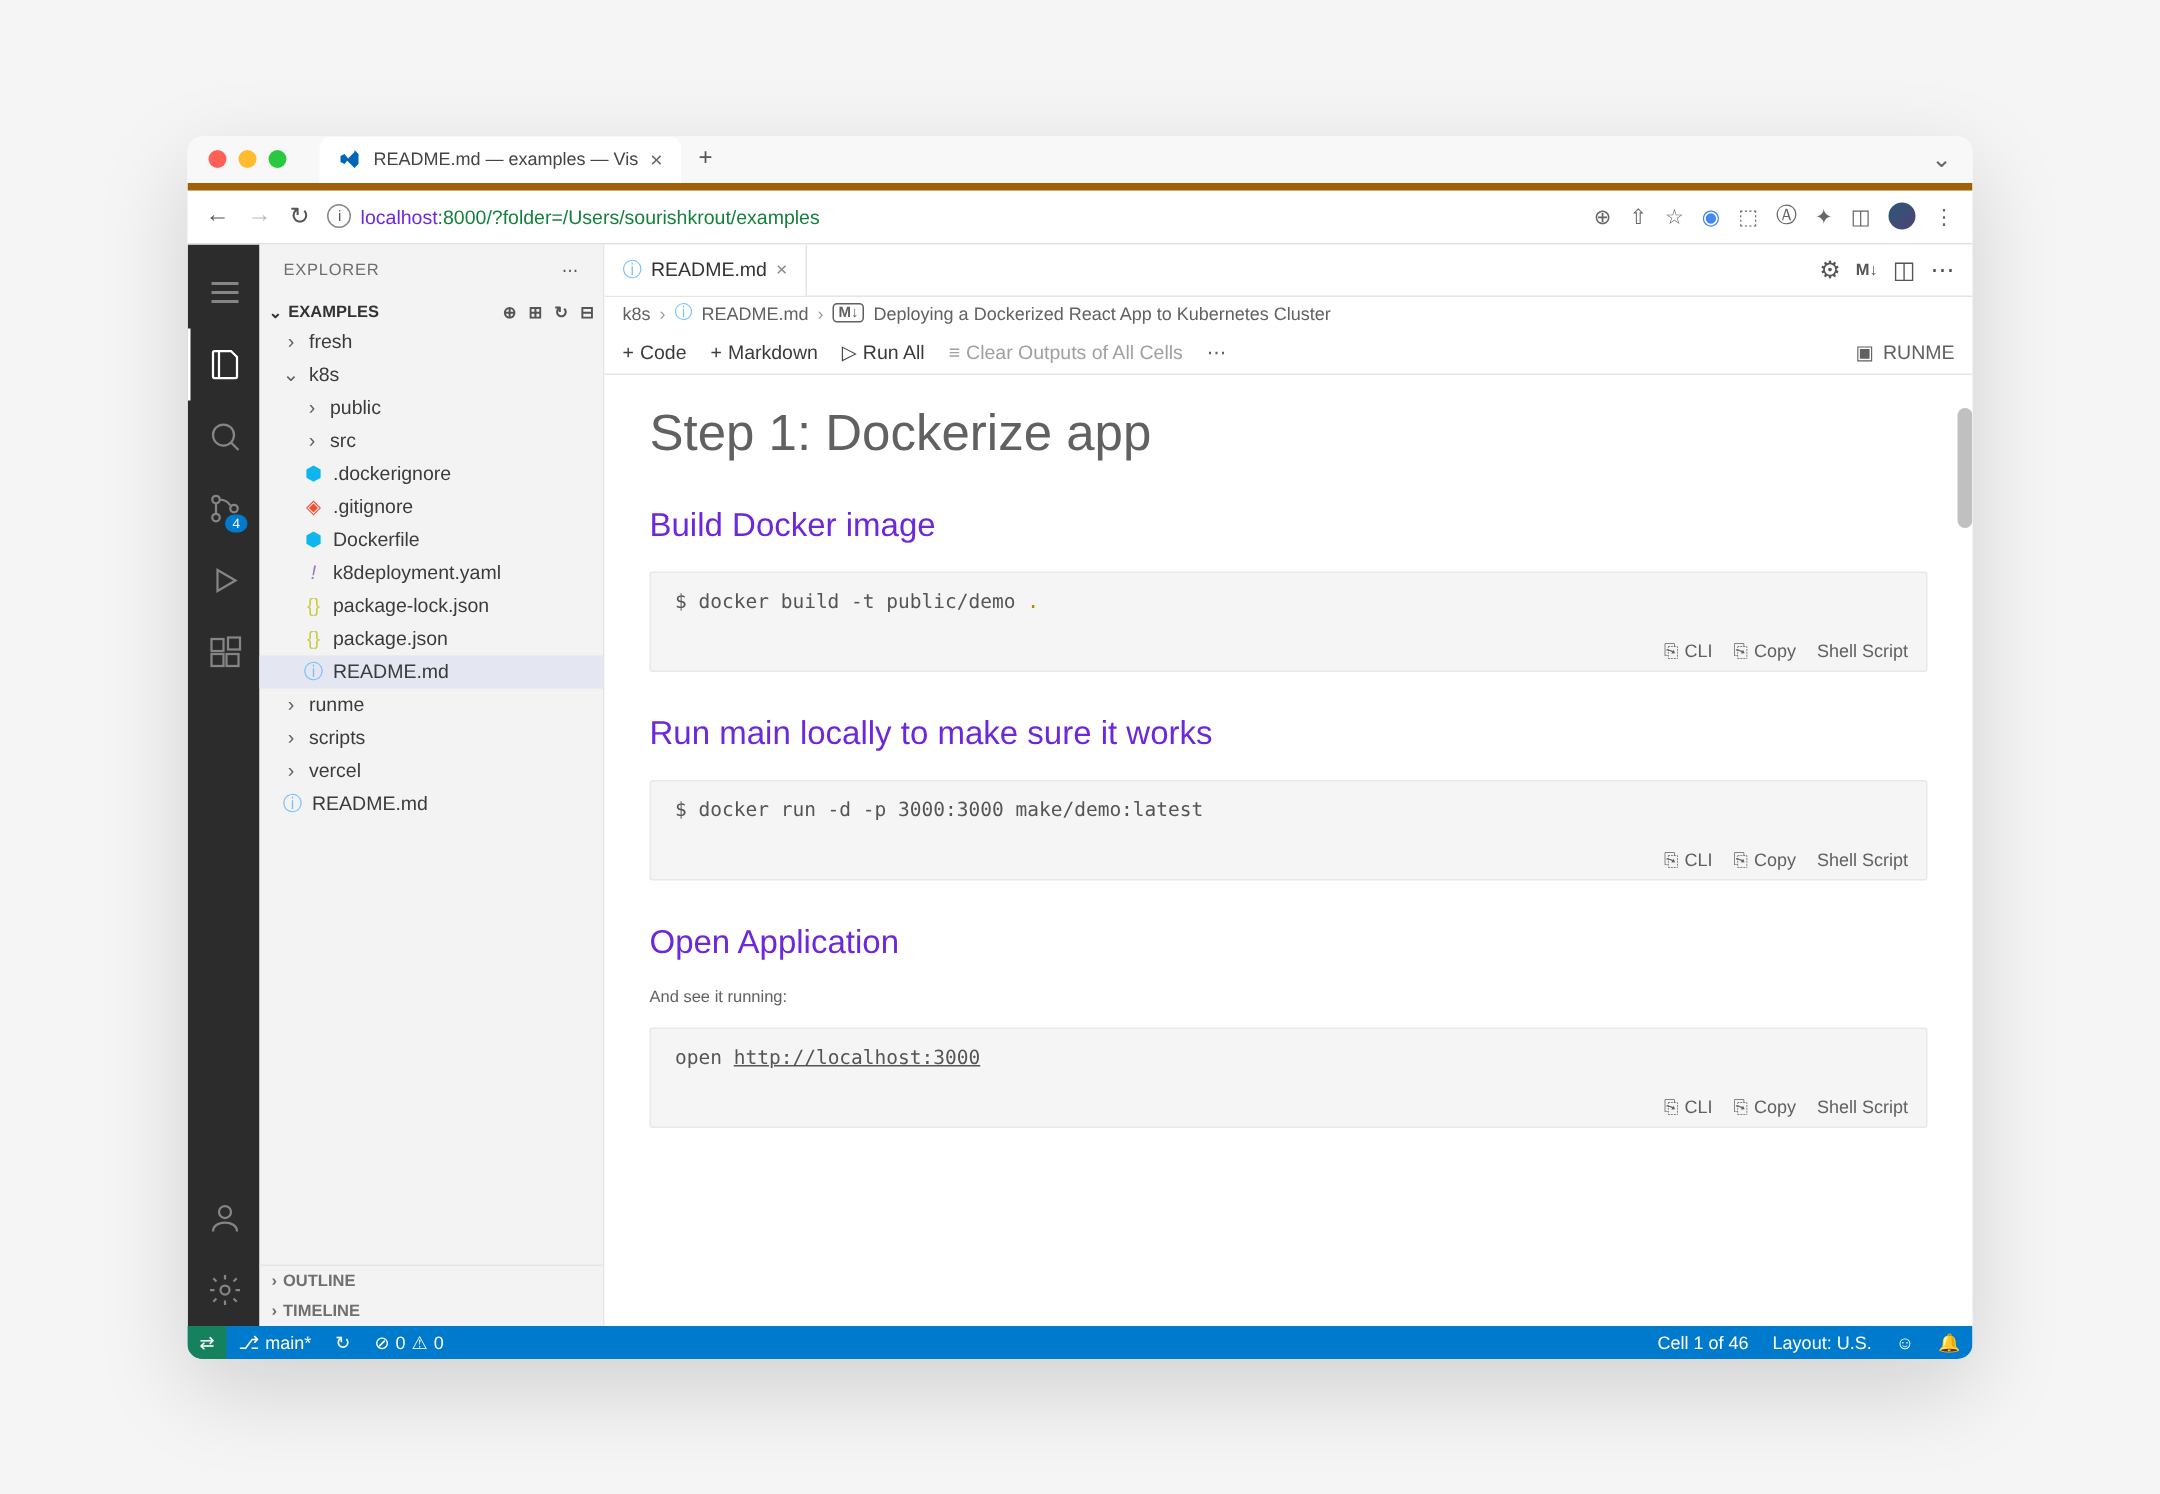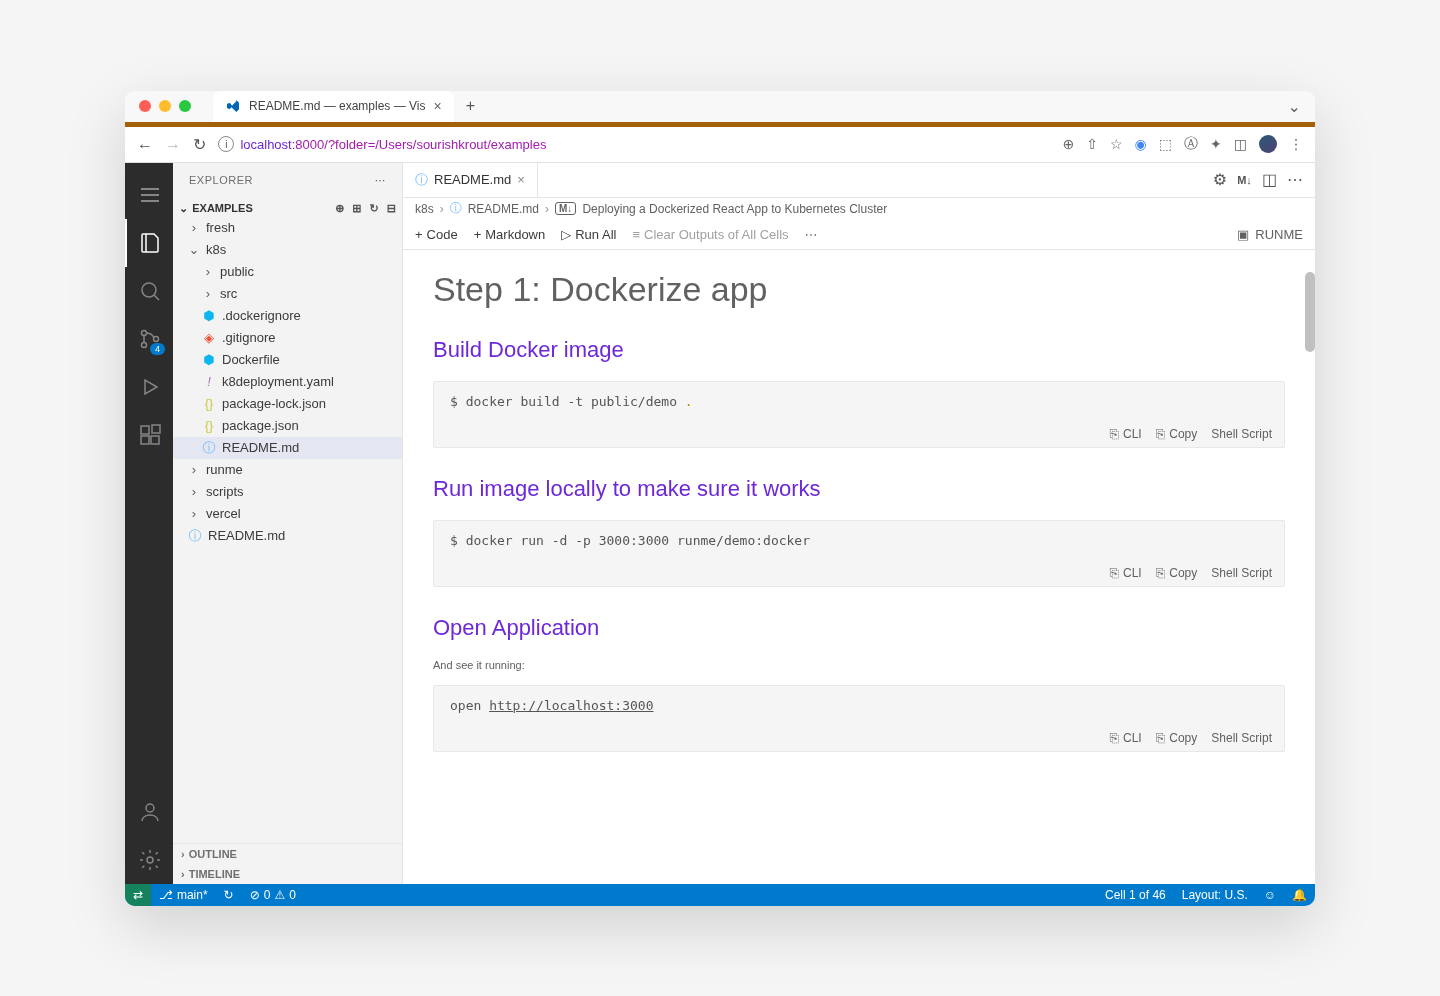--- a/index.html
+++ b/index.html
@@ -15,21 +15,21 @@
 .tab-chrome .close { color: #666; font-size: 14px; cursor: pointer; }
 .chrome-add { margin-left: 12px; color: #555; font-size: 16px; cursor: pointer; }
 .titlebar .chev { margin-left: auto; margin-right: 14px; color: #666; }
 
 .addrbar { height: 36px; display: flex; align-items: center; gap: 12px; padding: 0 12px; border-bottom: 1px solid #e0e0e0; }
 .navbtn { color: #555; cursor: pointer; font-size: 16px; }
 .navbtn.dis { color: #bbb; }
 .urlbox { flex: 1; display: flex; align-items: center; gap: 6px; font-size: 13px; color: #333; }
 .urlbox .info { width: 16px; height: 16px; border: 1px solid #888; border-radius: 50%; display: flex; align-items: center; justify-content: center; font-size: 10px; color: #555; }
 .urlbox .host { color: #6d28d9; }
-.urlbox .path { color: #a21caf; }
+.urlbox .path { color: #15803d; }
 .ext-icons { display: flex; gap: 12px; align-items: center; }
 .ext-icons span { color: #666; font-size: 14px; cursor: pointer; }
 
 .vsc { flex: 1; display: flex; overflow: hidden; }
 .actbar { width: 48px; background: #2c2c2c; display: flex; flex-direction: column; align-items: center; padding-top: 8px; }
 .actitem { width: 48px; height: 48px; display: flex; align-items: center; justify-content: center; color: #858585; cursor: pointer; position: relative; border-left: 2px solid transparent; }
 .actitem.active { color: #fff; border-left-color: #fff; }
 .actitem svg { width: 24px; height: 24px; }
 .actitem .badge { position: absolute; bottom: 8px; right: 8px; background: #007acc; color: #fff; font-size: 9px; border-radius: 10px; padding: 1px 5px; }
 .actbar .spacer { flex: 1; }
@@ -337,23 +337,23 @@
         <h2>Build Docker image</h2>
         <div class="codecell">
           <div class="code"><span>$ docker build -t public/demo </span><span class="y">.</span></div>
           <div class="cellbar">
             <span>⎘ <span>CLI</span></span>
             <span>⎘ <span>Copy</span></span>
             <span>Shell Script</span>
           </div>
         </div>
 
-        <h2 style="margin-top:28px">Run image locally to make sure it works</h2>
+        <h2 style="margin-top:28px">Run main locally to make sure it works</h2>
         <div class="codecell">
-          <div class="code">$ docker run -d -p 3000:3000 runme/demo:docker</div>
+          <div class="code">$ docker run -d -p 3000:3000 make/demo:latest</div>
           <div class="cellbar">
             <span>⎘ <span>CLI</span></span>
             <span>⎘ <span>Copy</span></span>
             <span>Shell Script</span>
           </div>
         </div>
 
         <h2 style="margin-top:28px">Open Application</h2>
         <p>And see it running:</p>
         <div class="codecell">

